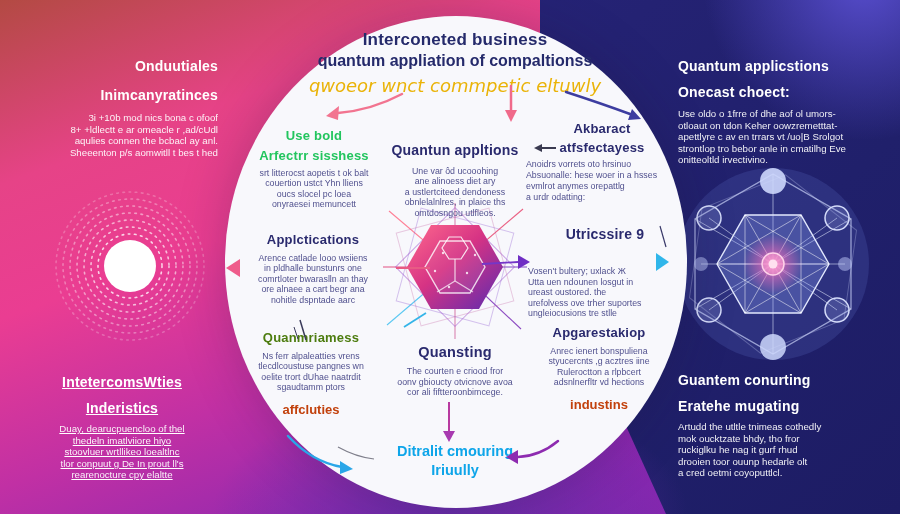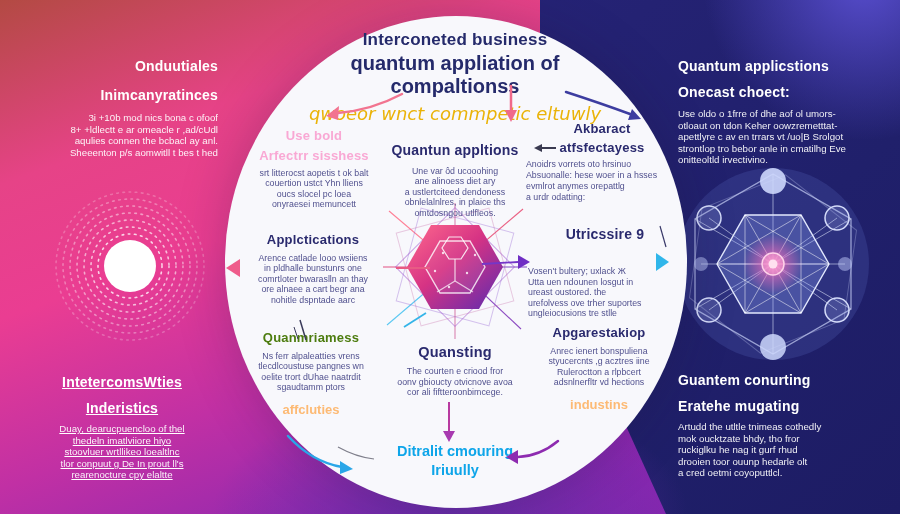--- a/index.html
+++ b/index.html
@@ -22,41 +22,41 @@
   .big-circle{position:absolute;left:225px;top:16px;width:462px;height:492px;z-index:5;
     background:#f8f8fc;border-radius:50%;box-shadow:0 0 50px rgba(30,20,60,0.25);}
   
   .dotted-circle{position:absolute;left:44px;top:182px;z-index:3;}
   .network{position:absolute;left:676px;top:161px;z-index:3;}
   .cube{position:absolute;left:383px;top:203px;z-index:6;}
   .arrows{position:absolute;inset:0;z-index:8;pointer-events:none;}
   
   .title{position:absolute;left:295px;top:30px;width:320px;text-align:center;z-index:7;color:#252a6b;}
   .title .t1{font-size:17px;font-weight:bold;letter-spacing:.2px;margin:0 0 2px;}
-  .title .t2{font-size:20px;font-weight:bold;margin:0 0 5px;}
+  .title .t2{font-size:16px;font-weight:bold;margin:0 0 5px;}
   .title .sub{font-size:18px;font-style:italic;color:#eab308;font-family:"DejaVu Sans",sans-serif;}
   
   .panel{position:absolute;z-index:6;color:#fff;}
   .panel h2{margin:0;font-size:14px;font-weight:bold;letter-spacing:.2px;}
   .panel p{margin:0;font-size:9.7px;line-height:11.6px;color:rgba(255,255,255,0.93);white-space:nowrap;}
   .lt{left:26px;top:58px;width:192px;text-align:right;}
   .lt .h1{margin-bottom:13px;} .lt .h2{margin-bottom:9px;}
   .lb{left:26px;top:374px;width:192px;text-align:center;text-decoration:underline;}
   .lb .h1{margin-bottom:10px;} .lb .h2{margin-bottom:7px;}
   .rt{left:678px;top:58px;width:214px;text-align:left;}
   .rt .h1{margin-bottom:10px;} .rt .h2{margin-bottom:8px;}
   .rb{left:678px;top:372px;width:214px;text-align:left;}
   .rb .h1{margin-bottom:10px;} .rb .h2{margin-bottom:7px;}
   
   .blk{position:absolute;z-index:7;text-align:center;}
   .blk h3{margin:0 0 6px;font-size:13px;font-weight:bold;color:#2a2a6e;letter-spacing:.2px;white-space:nowrap;}
-  .blk h3.pink{color:#f9a8d4;}
+  .blk h3.pink{color:#22c55e;}
   .blk h3.blue{color:#4d7c0f;}
   .blk p{margin:0;font-size:8.8px;line-height:10.4px;color:#50508e;white-space:nowrap;}
-  .blk .foot{display:block;margin-top:9px;font-size:13px;font-weight:bold;color:#fdba74;}
+  .blk .foot{display:block;margin-top:9px;font-size:13px;font-weight:bold;color:#c2410c;}
   .b-a{left:232px;top:128px;width:164px;} .b-a h3{margin-bottom:5px;}
   .b-b{left:381px;top:142px;width:148px;} .b-b h3{font-size:14px;margin-bottom:8px;}
   .b-c{left:526px;top:121px;width:152px;} .b-c h3{margin-bottom:4px;} .b-c p{text-align:left;line-height:11px;}
   .b-d{left:232px;top:232px;width:162px;}
   .b-e{left:528px;top:226px;width:154px;} .b-e h3{font-size:14px;margin-bottom:24px;} .b-e p{text-align:left;line-height:10.6px;}
   .b-f{left:229px;top:330px;width:164px;}
   .b-g{left:384px;top:344px;width:142px;} .b-g h3{font-size:14.5px;} .b-g p{line-height:10.6px;}
   .b-h{left:520px;top:325px;width:158px;}
   .b-i{left:378px;top:442px;width:154px;} .b-i div{font-size:14.5px;font-weight:bold;color:#0ea5e9;line-height:19px;}
 </style>

